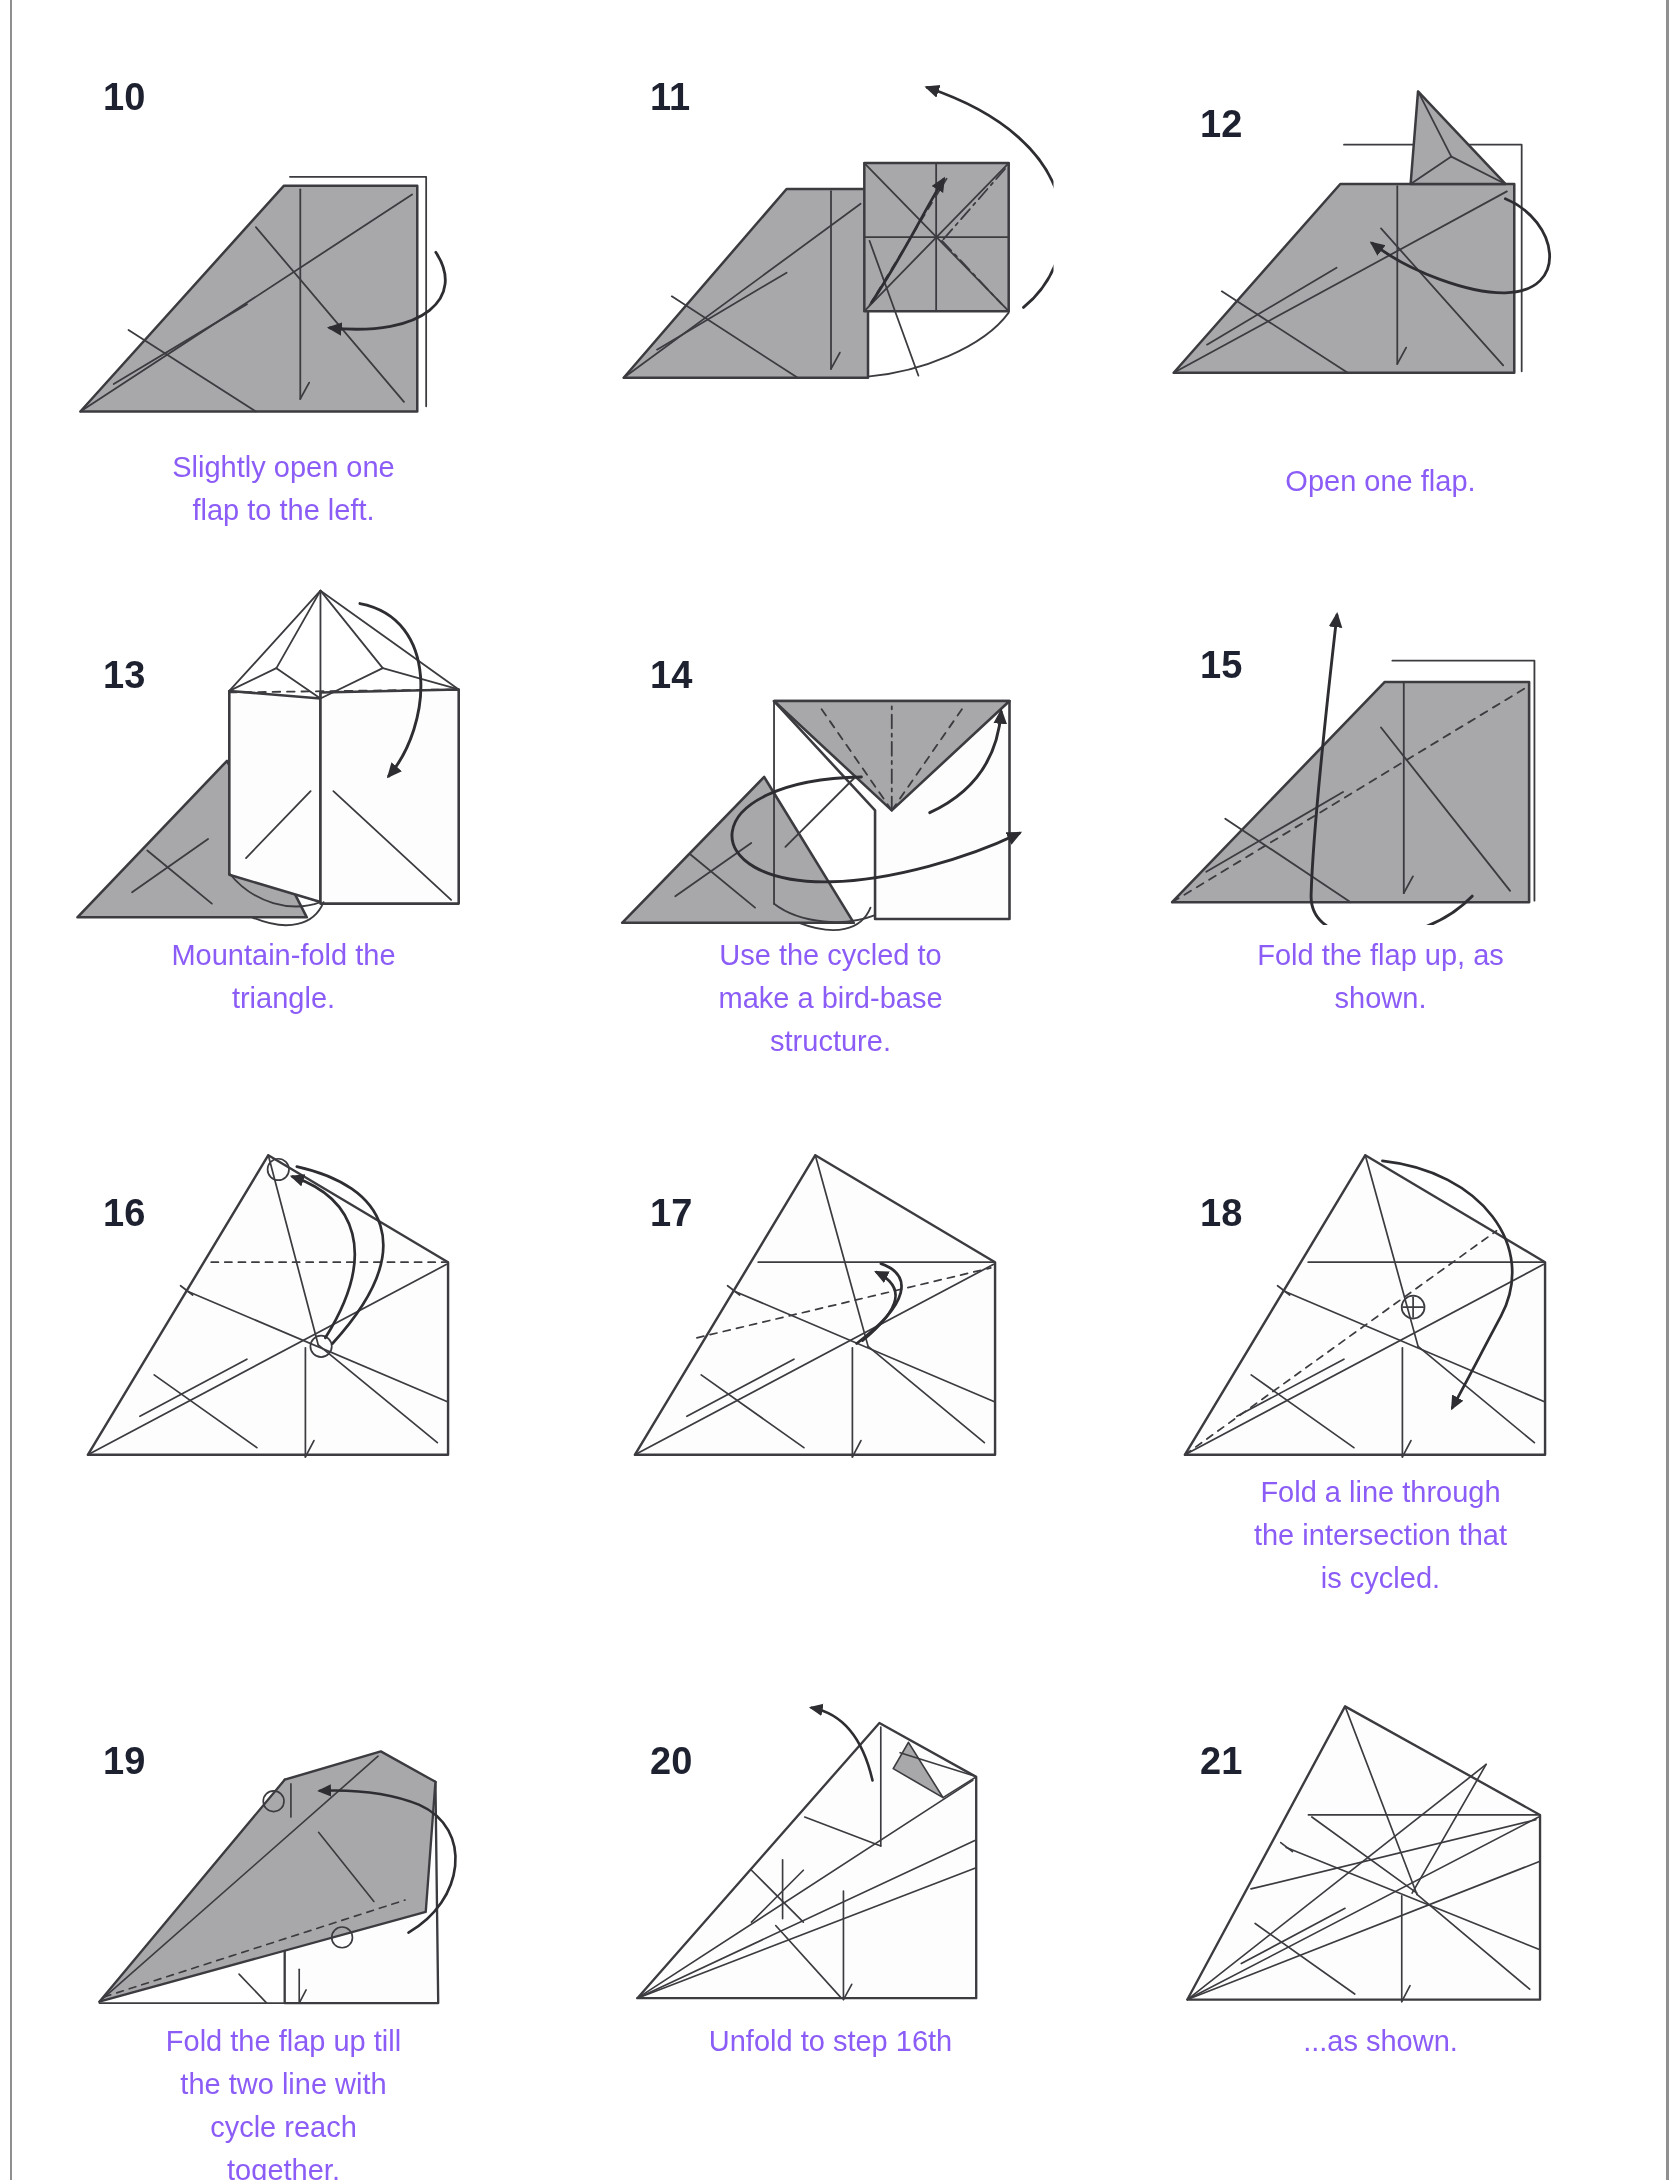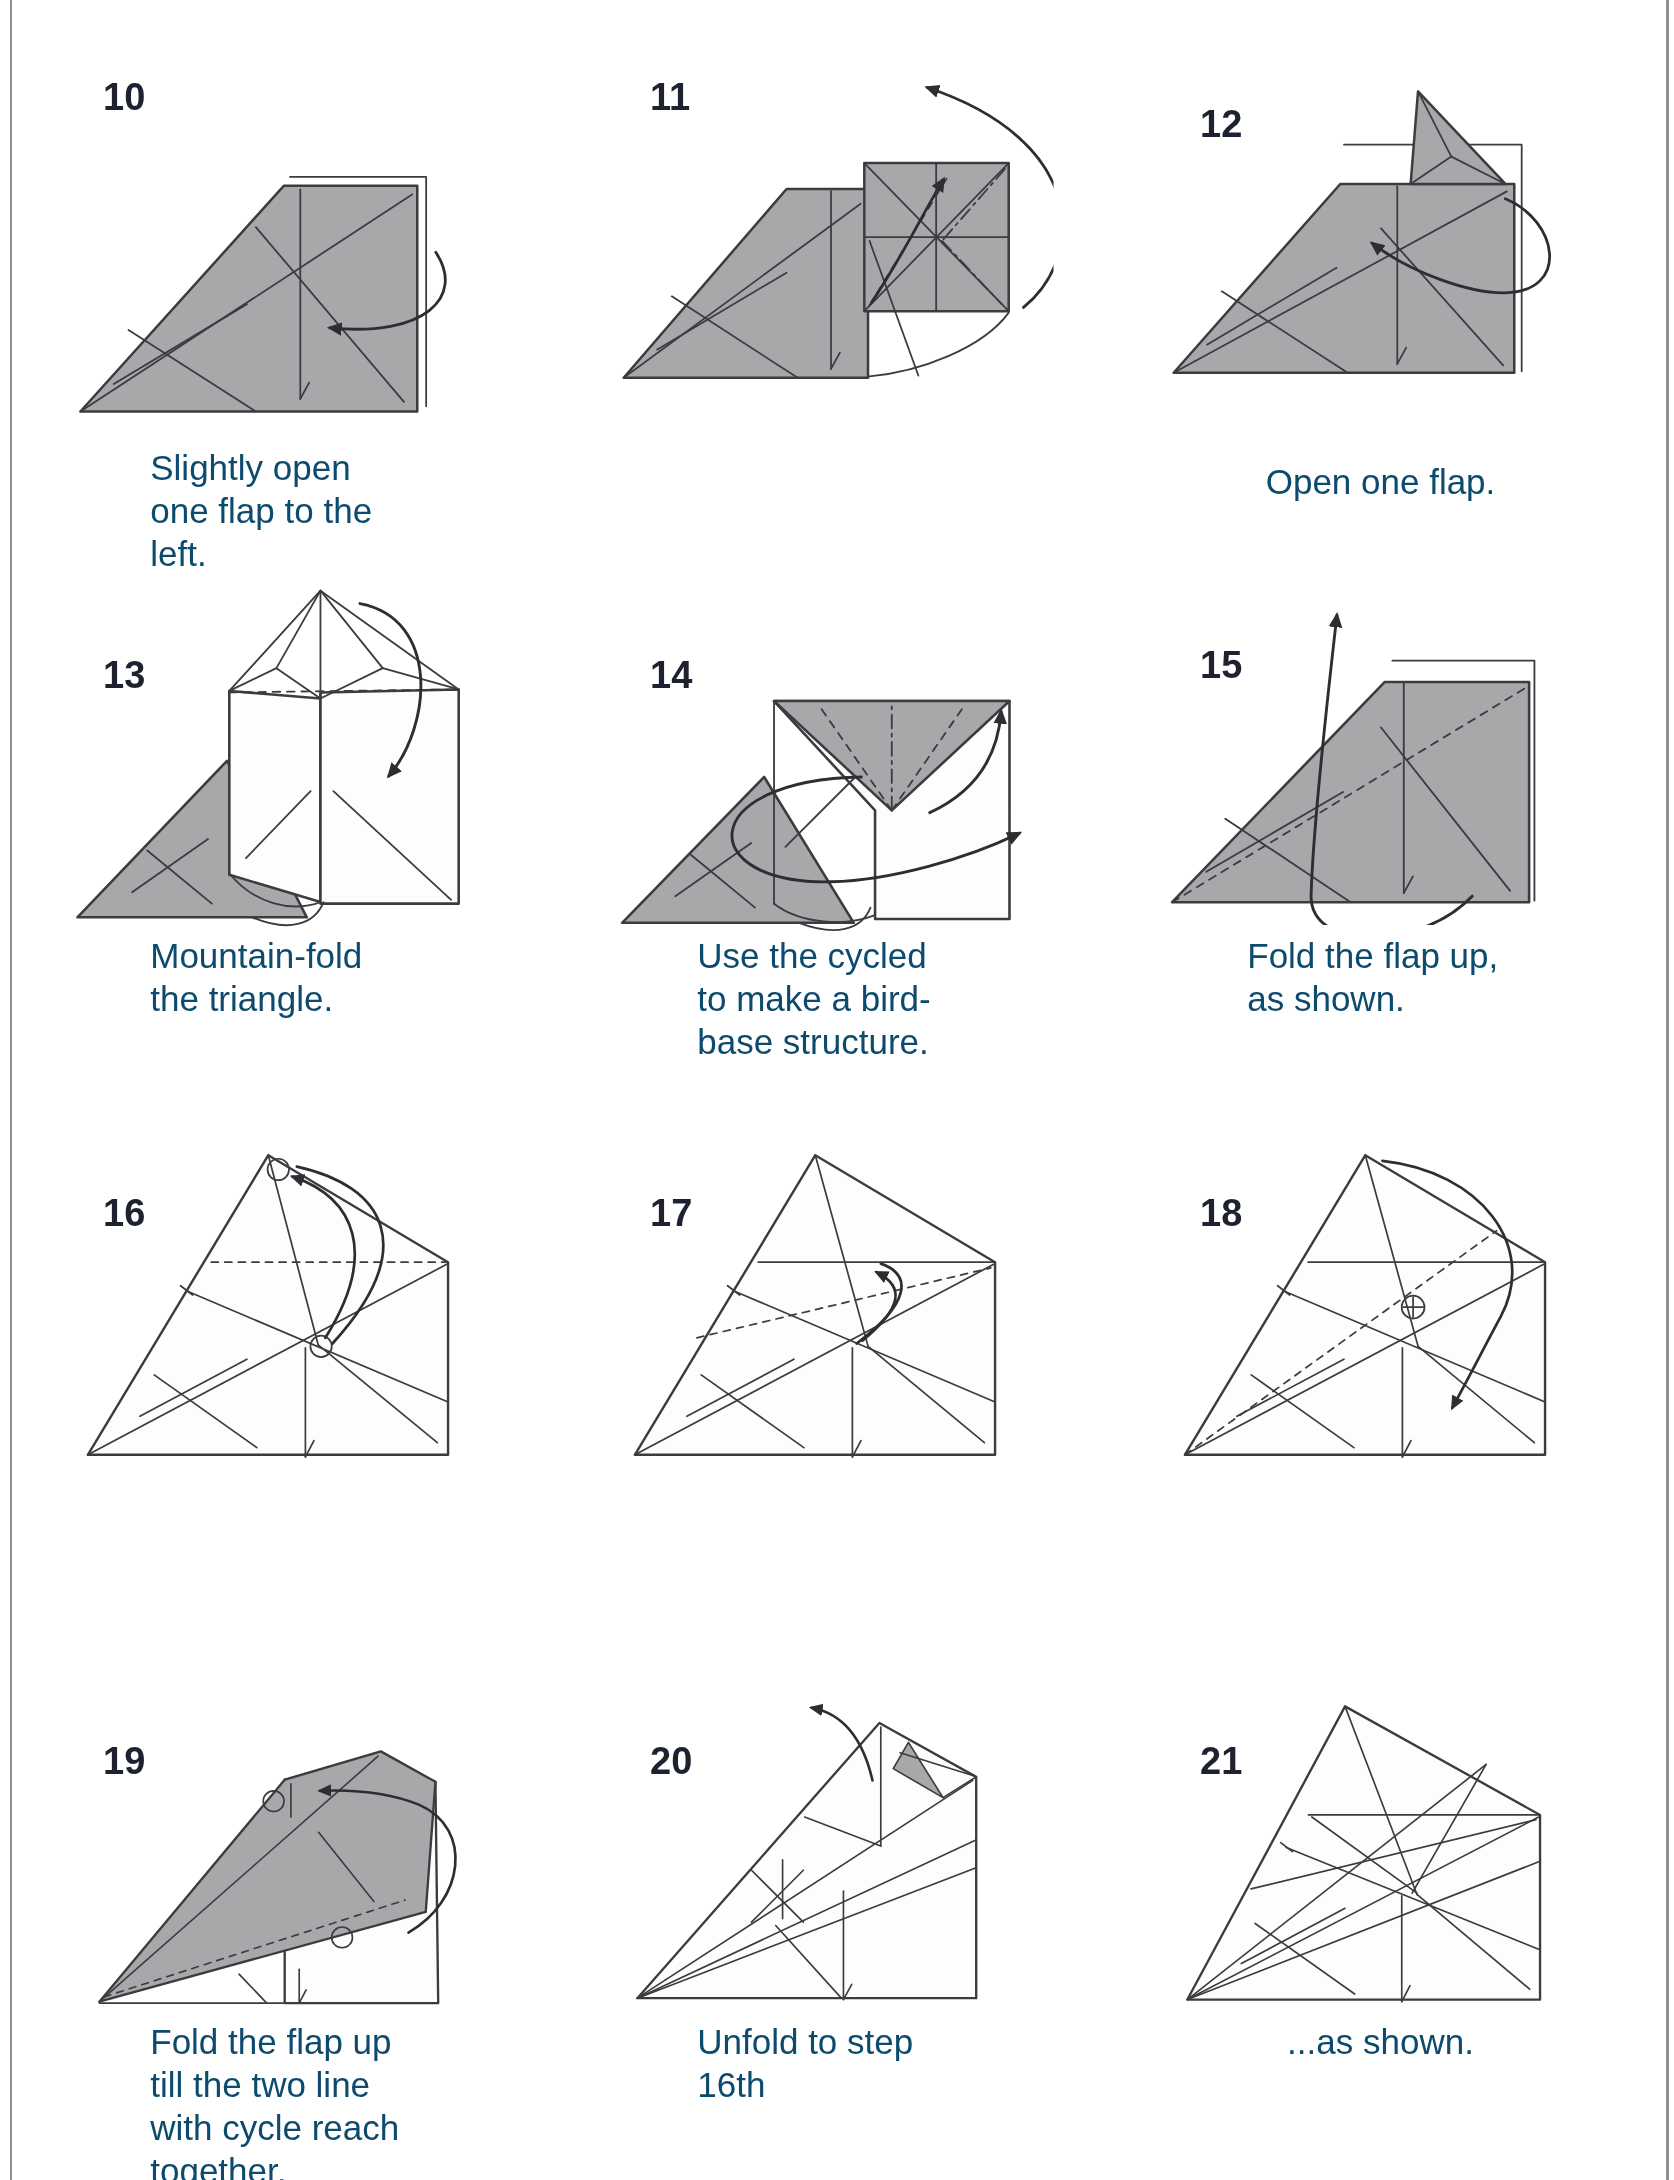--- a/index.html
+++ b/index.html
@@ -2,21 +2,21 @@
 <html style="font-size:13.8px"><head>
 <meta charset="utf-8">
 <style>
   html,body{margin:0;padding:0;background:#ffffff;}
   body{width:1674px;height:2180px;position:relative;overflow:hidden;
        font-family:"Liberation Sans", sans-serif;}
   .page-border{position:absolute;top:0;width:2.6px;height:2180px;background:#8f8f8f;}
   .cell{position:absolute;width:533px;}
   .num{position:absolute;left:86px;font-size:38px;font-weight:bold;color:#1e2230;}
   .cap{position:absolute;left:50%;transform:translateX(-50%);
-       font-size:35px;line-height:43px;color:#0c4a6e;text-align:left;white-space:pre-line;}
+       font-size:29px;line-height:43px;color:#8b5cf6;text-align:center;white-space:pre-line;}
   svg.diagram{position:absolute;left:50%;transform:translateX(-50%);}
   .oL{fill:none;stroke:#3c3c40;stroke-width:3.4;stroke-linejoin:round;stroke-linecap:round;}
   .thin{stroke-width:2.4;}
   .gray{fill:#a8a8ab;}
   .white{fill:#fdfdfe;}
   .dash{stroke-dasharray:10 9;}
   .dd{stroke-dasharray:18 7 4 7;}
   .arr{fill:none;stroke:#2e2e32;stroke-width:3.8;stroke-linecap:round;}
 </style>
 </head>
@@ -253,20 +253,21 @@
         <line x1="352" y1="300" x2="515" y2="435"></line>
       </g>
       <g class="thin">
         <circle cx="345" cy="245" r="16"></circle>
         <line x1="331" y1="245" x2="359" y2="245"></line>
         <line x1="345" y1="231" x2="345" y2="259"></line>
       </g>
     </g>
     <path class="arr" d="M302,40 C440,55 520,160 468,258 C448,295 425,340 400,386" marker-end="url(#ah)"></path>
   </svg>
+  <div class="cap" style="top:361px;max-width:379px">Fold a line through the intersection that is cycled.</div>
 </section>
 
 <section class="cell" style="left:17px;top:1678px;height:502px">
   <div class="num" style="top:62px">19</div>
   <svg class="diagram" style="top:15.5px" width="415" height="325" viewBox="0 0 600 470">
     <g class="oL">
       <polygon class="white" points="301,124 519,127 523,447 301,447"></polygon>
       <g class="thin">
         <line x1="519" y1="127" x2="458" y2="98"></line>
         <line x1="519" y1="127" x2="470" y2="160"></line>

